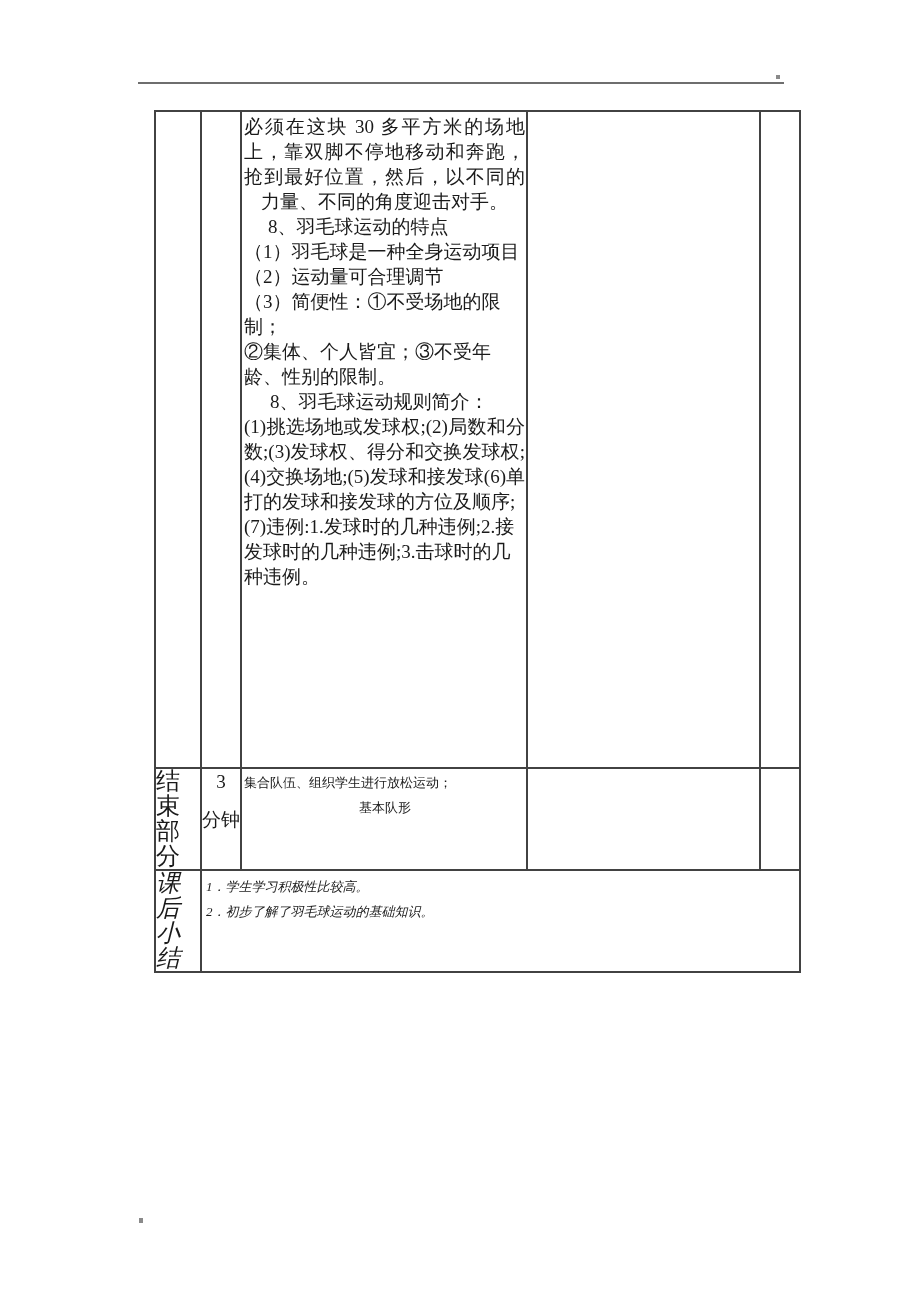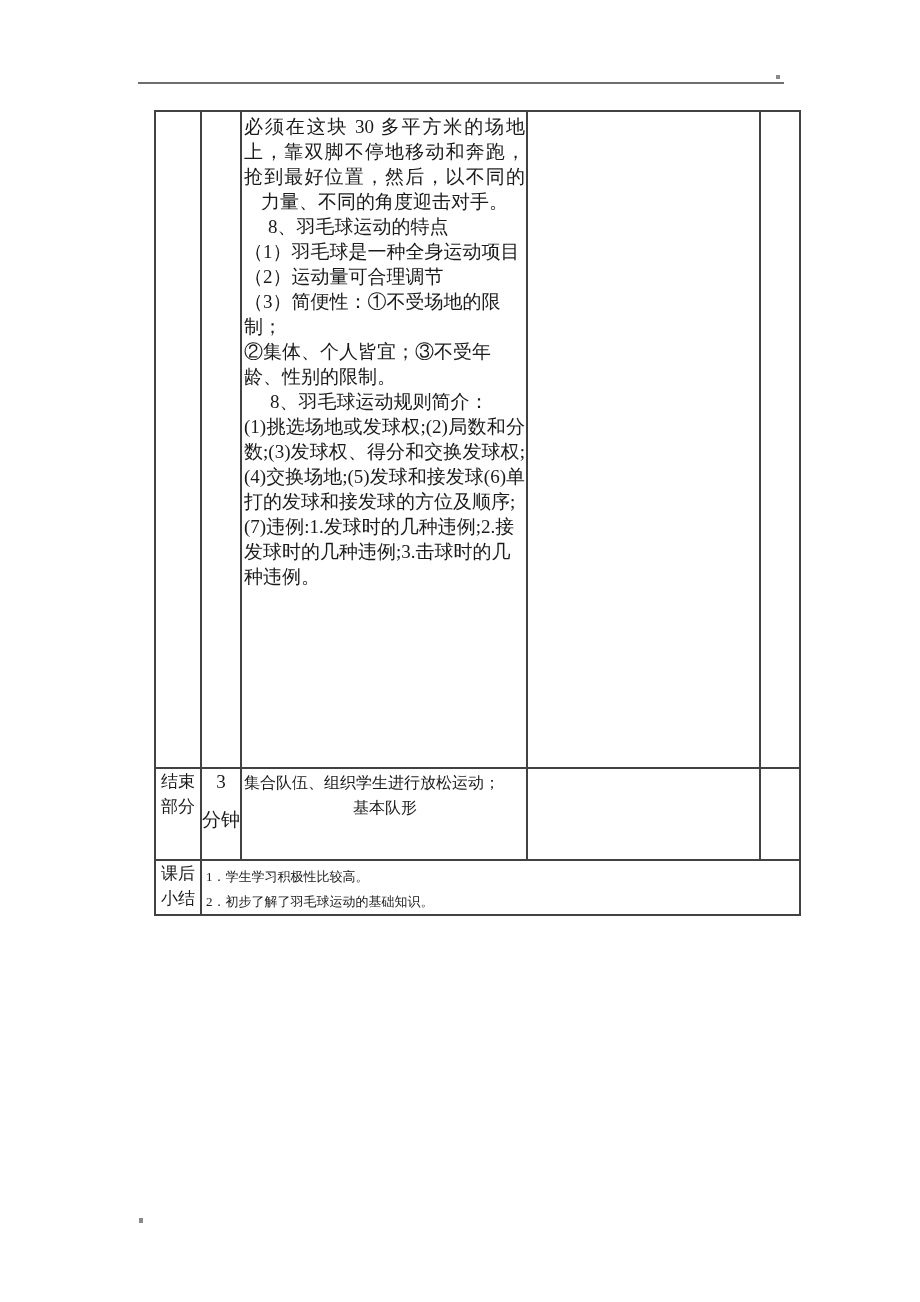--- a/index.html
+++ b/index.html
@@ -15,42 +15,42 @@
 
   table.plan { position:absolute; left:154px; top:110px; border-collapse:collapse; table-layout:fixed; }
   table.plan td { border:2px solid #424242; vertical-align:top; overflow:hidden; }
   .col-part { width:46px; }
   .col-time { width:36px; }
   .col-content { width:286px; }
   .col-org { width:233px; }
   .col-note { width:40px; }
   tr.r1 td { height:657px; }
   tr.r2 td { height:92px; }
-  tr.r3 td { height:53px; }
+  tr.r3 td { height:53px;font-style:italic; }
 
   td.content-cell { padding:2px 1px 0 2px; font-size:19px; line-height:25px; }
   p.para { margin:0; }
   .p0 { text-align:justify; text-align-last:center; }
   .p1 { margin-top:26px; padding-left:24px; }
   .p2 { margin-top:22px; }
   .p3 { margin-top:21px; }
   .p4 { margin-top:22px; }
   .p5 { margin-top:36px; }
   .p6 { margin-top:19px; padding-left:26px; }
   .p7 { margin-top:19px; text-align:justify; }
   .p8 { margin-top:16px; }
 
-  td.label-cell { vertical-align:middle; text-align:center; font-size:17px; line-height:25px; }
+  td.label-cell { vertical-align:middle; font-size:24px; line-height:25px; }
   .label-wrap { display:inline-block; width:38px; word-break:break-all; }
 
   td.time-cell { vertical-align:middle; text-align:center; font-size:19px; line-height:25px; white-space:nowrap; }
   .time-num { display:block; margin-bottom:13px; }
   .time-unit { display:block; }
 
-  td.closing-content { padding:1px 0 0 2px; font-size:16px; line-height:25px; }
+  td.closing-content { padding:1px 0 0 2px; font-size:13px; line-height:25px; }
   .activity-line { white-space:nowrap; }
   .formation-line { text-align:center; margin-top:40px; }
 
   td.summary-content { padding:3px 0 0 4px; font-size:13px; line-height:25px; }
 </style>
 </head>
 <body>
 
 <div class="page">
 

